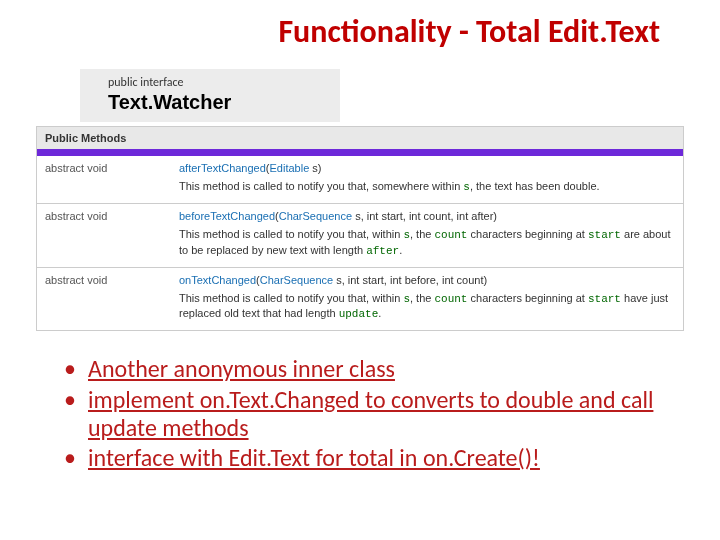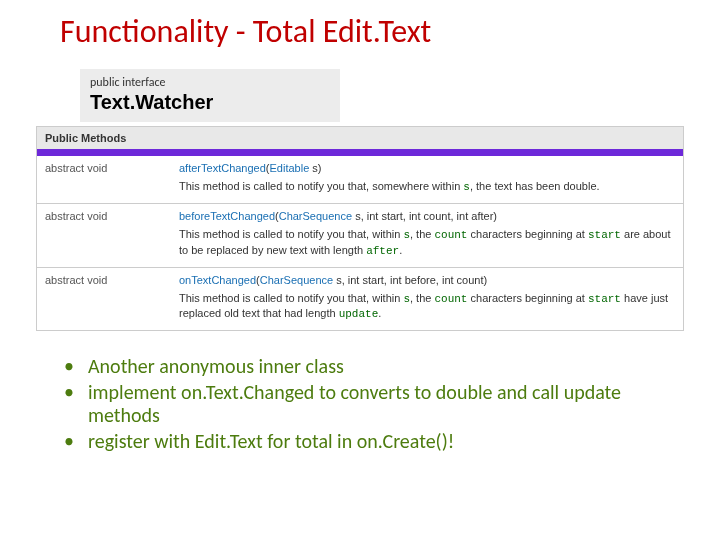--- a/index.html
+++ b/index.html
@@ -6,32 +6,32 @@
   body {
     width: 720px;
     height: 540px;
     background: #fff;
     font-family: Calibri, Arial, sans-serif;
     position: relative;
   }
   .title {
     color: #c00000;
     font-size: 32px;
-    font-weight: 400;
-    text-align: left;
+    font-weight: 700;
+    text-align: right;
     padding-top: 12px;
     padding-bottom: 18px;
     padding-left: 60px;
     padding-right: 60px;
   }
   .intf-box {
     margin-left: 80px;
     width: 260px;
     background: #ececec;
-    padding: 6px 10px 8px 10px;
+    padding: 6px 10px 8px 28px;
   }
   .intf-label {
     font-size: 12px;
     color: #333;
   }
   .intf-name {
     font-size: 20px;
     font-weight: bold;
     color: #000;
     font-family: Arial, sans-serif;
@@ -84,25 +84,26 @@
     font-family: "Courier New", monospace;
     color: #006600;
     font-size: 11px;
   }
   .bullets {
     margin: 24px 50px 0 64px;
   }
   .bullets li {
     list-style: none;
     position: relative;
-    font-size: 20px;
-    color: #4d7c0f;
+    font-size: 24px;
+    color: #b91c1c;
     line-height: 1.18;
     padding-left: 24px;
     margin-bottom: 2px;
+    text-decoration: underline;
   }
   .bullets li::before {
     content: "•";
     position: absolute;
     left: 0;
     top: 0;
   }
 </style>
 </head>
 <body>
@@ -150,14 +151,14 @@
       <div class="method-desc">
         <span>This method is called to notify you that, within </span><code>s</code><span>, the </span><code>count</code><span> characters beginning at </span><code>start</code><span> have just replaced old text that had length </span><code>update</code><span>.</span>
       </div>
     </div>
   </div>
 </div>
 
 <ul class="bullets">
   <li>Another anonymous inner class</li>
   <li>implement on.Text.Changed to converts to double and call update methods</li>
-  <li>register with Edit.Text for total in on.Create()!</li>
+  <li>interface with Edit.Text for total in on.Create()!</li>
 </ul>
 
 </body></html>

